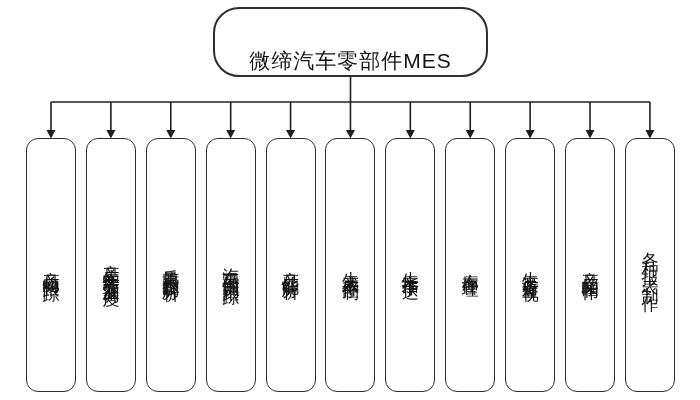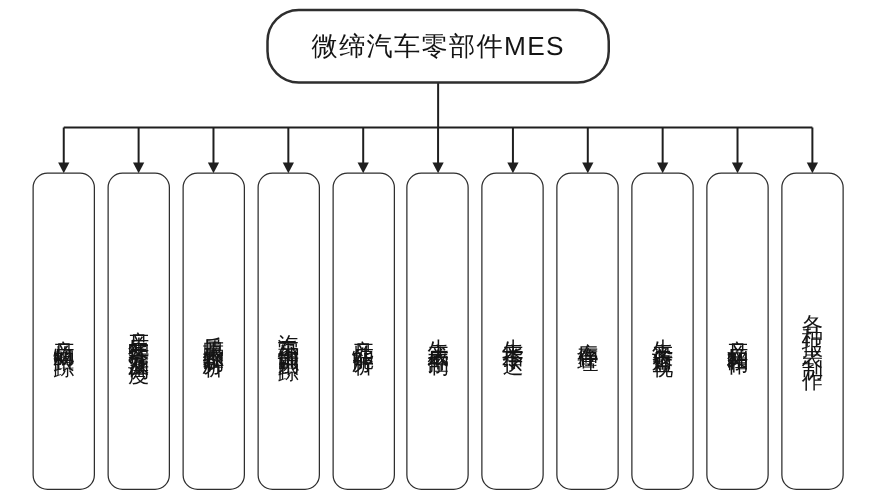--- a/index.html
+++ b/index.html
@@ -24,26 +24,26 @@
   .connectors{
     position:absolute;left:0;top:0;
     width:700px;height:400px;
     pointer-events:none;
   }
   .connectors line{stroke:var(--line);stroke-width:1.6;}
   .connectors polygon{fill:var(--line);}
   .root-node{
     position:absolute;
     left:213px;top:7px;
-    width:275px;height:60px;
+    width:275px;height:70px;
     box-sizing:border-box;
     border:2px solid var(--border);
     border-radius:26px;
     background:var(--background);
-    display:flex;align-items:center;justify-content:center;
+    display:flex;align-items:flex-end;justify-content:center;
     font-size:21px;
     letter-spacing:1px;
     white-space:nowrap;
   }
   .children-row{
     position:absolute;
     left:26px;top:138px;
     width:649px;height:254px;
     display:flex;
     justify-content:space-between;

